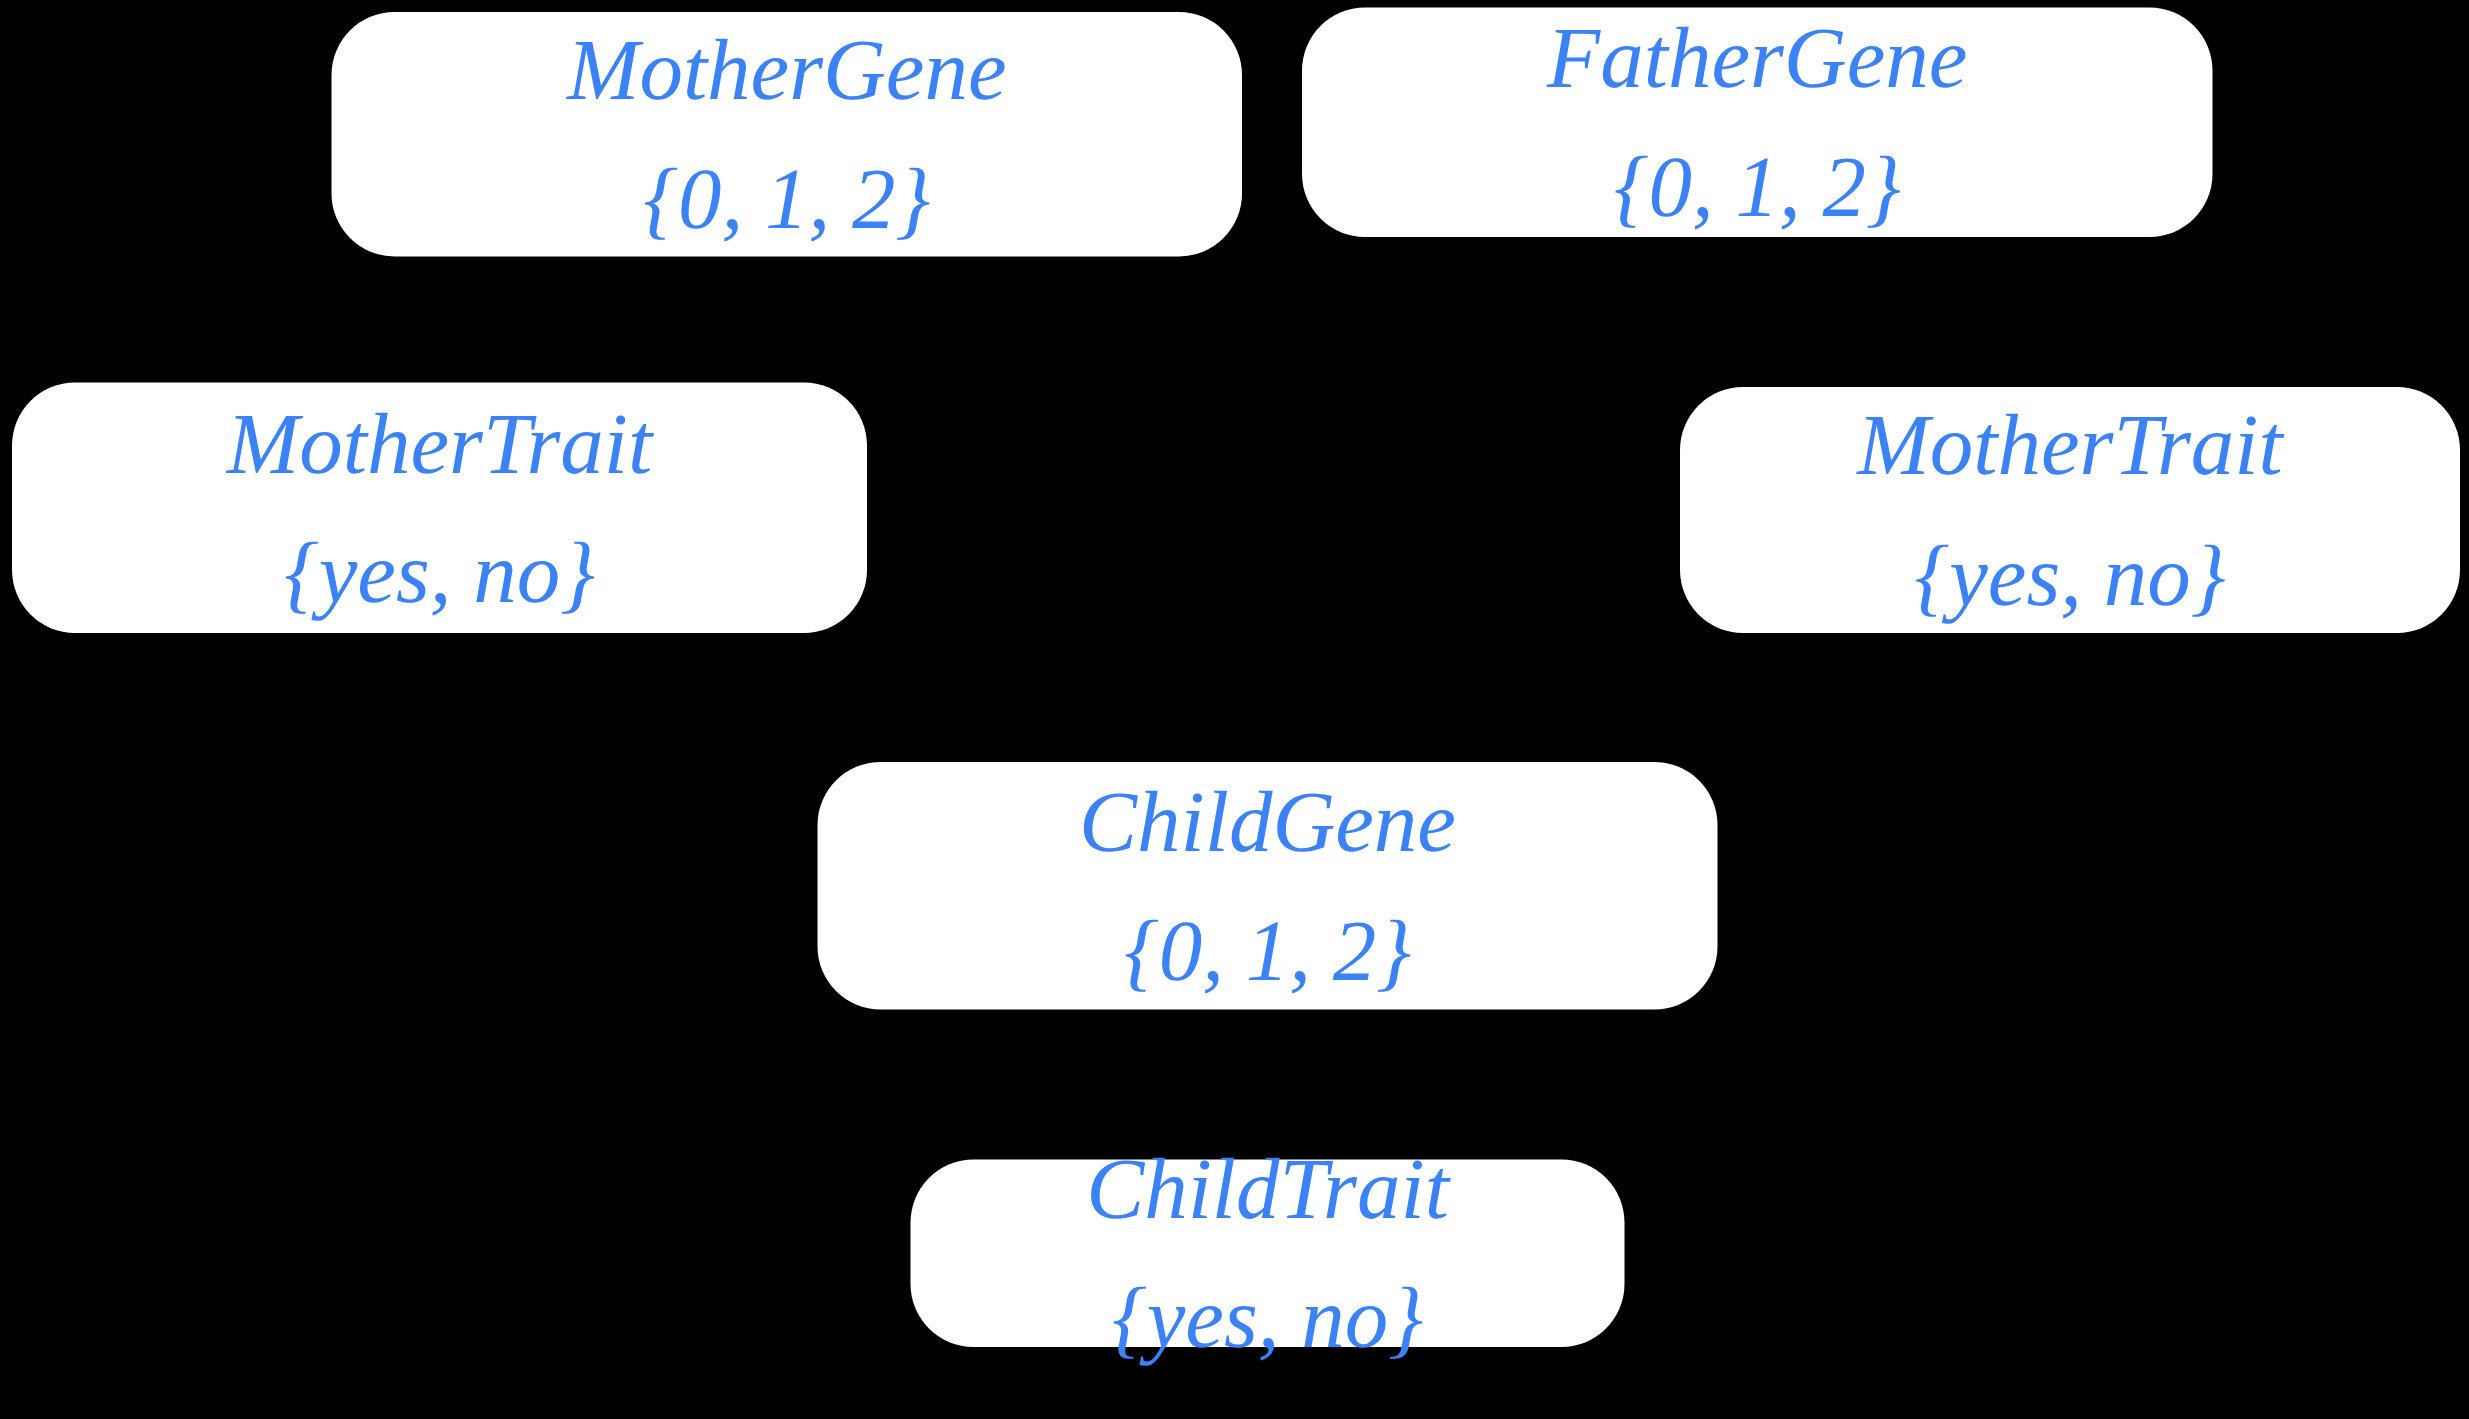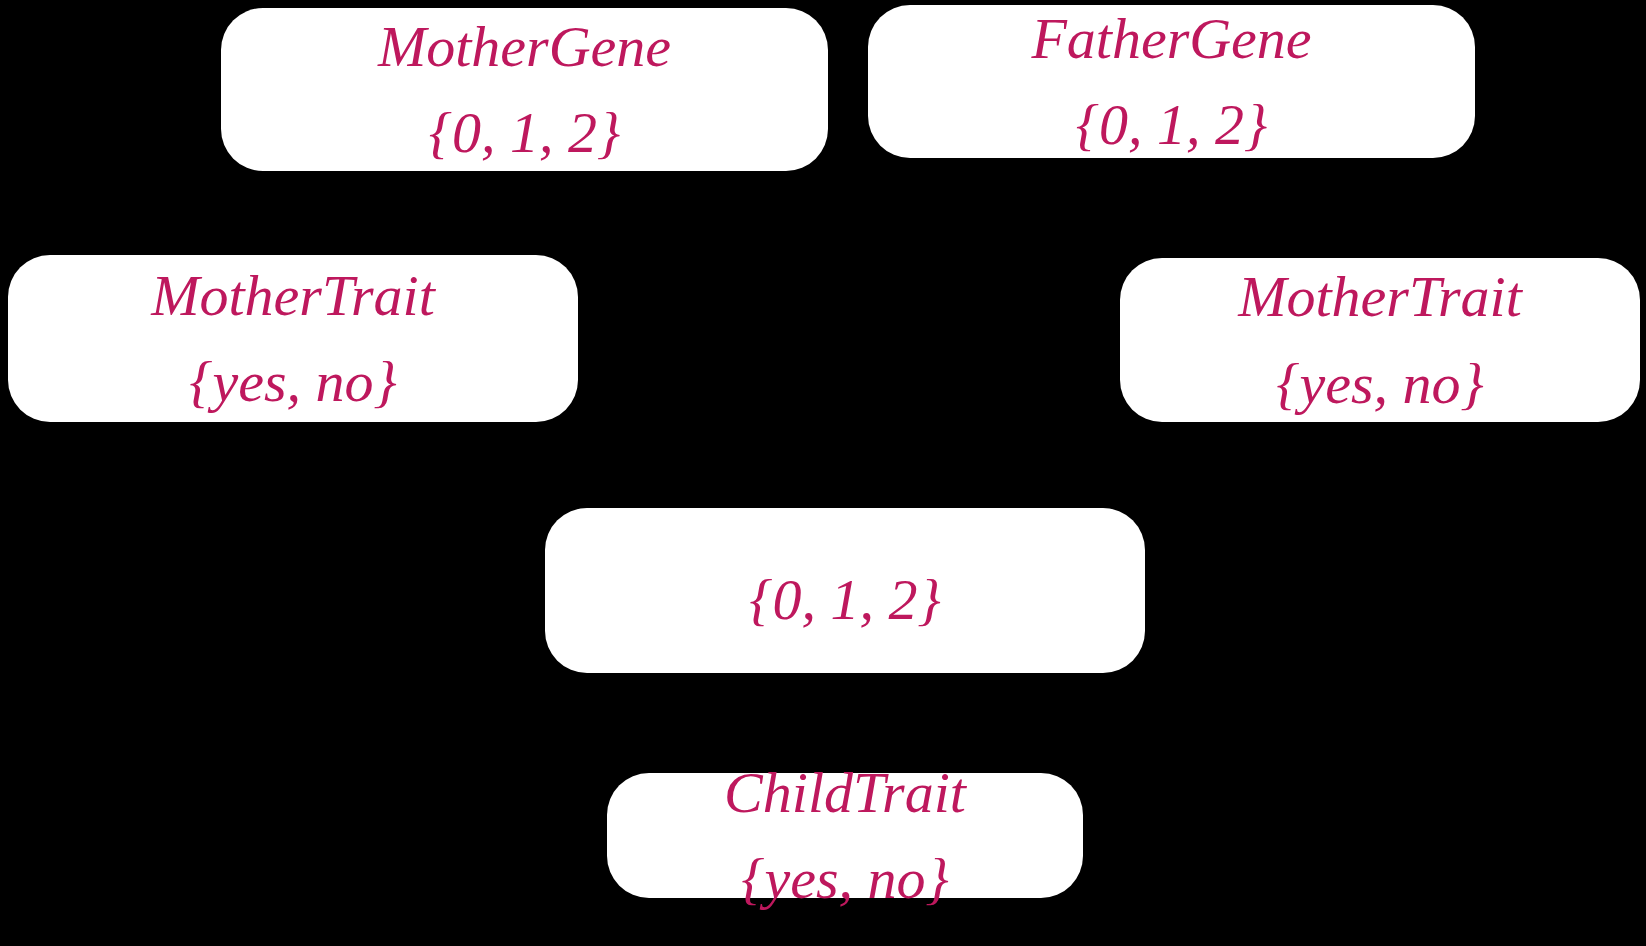--- a/index.html
+++ b/index.html
@@ -11,21 +11,21 @@
     position: relative;
     width: 1646px;
     height: 946px;
     background: #000000;
     overflow: hidden;
     font-family: "Liberation Serif", "DejaVu Serif", serif;
   }
   .node {
     position: absolute;
     background: #ffffff;
-    color: #be185d;
+    color: #3b82f6;
     border-radius: 42px;
     display: flex;
     flex-direction: column;
     align-items: center;
     justify-content: center;
     text-align: center;
     font-style: italic;
     font-size: 58px;
     line-height: 1.16;
     white-space: nowrap;
@@ -58,20 +58,21 @@
     <span class="node-label">MotherTrait</span>
     <span class="node-values">{yes, no}</span>
   </div>
 
   <div class="node n-father-trait">
     <span class="node-label">MotherTrait</span>
     <span class="node-values">{yes, no}</span>
   </div>
 
   <div class="node n-child-gene">
+    <span class="node-label">ChildGene</span>
     <span class="node-values">{0, 1, 2}</span>
   </div>
 
   <div class="node n-child-trait">
     <span class="node-label">ChildTrait</span>
     <span class="node-values">{yes, no}</span>
   </div>
 
 </div>
 

